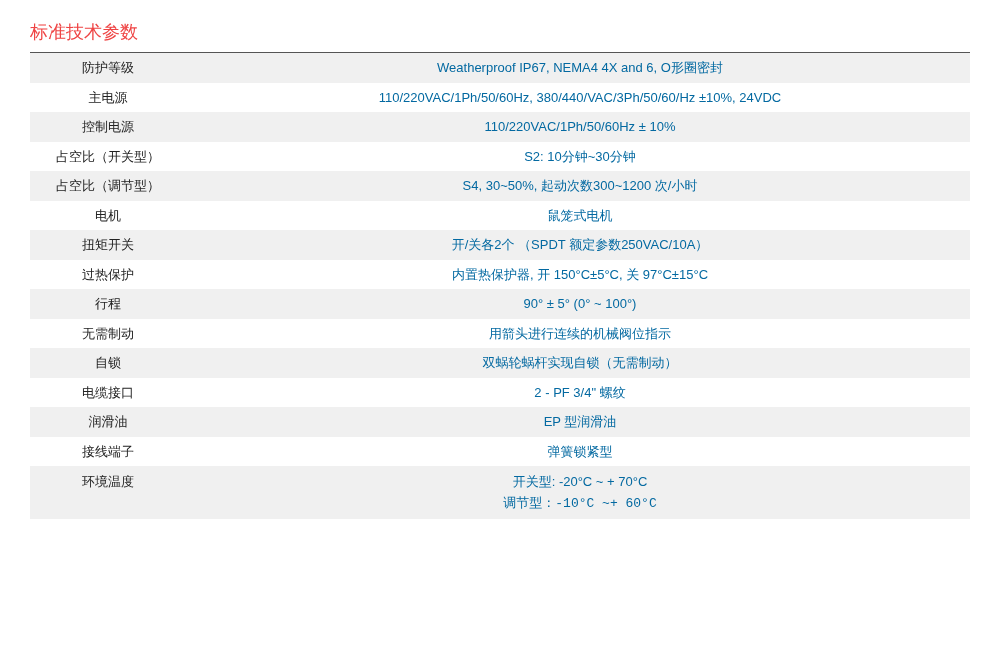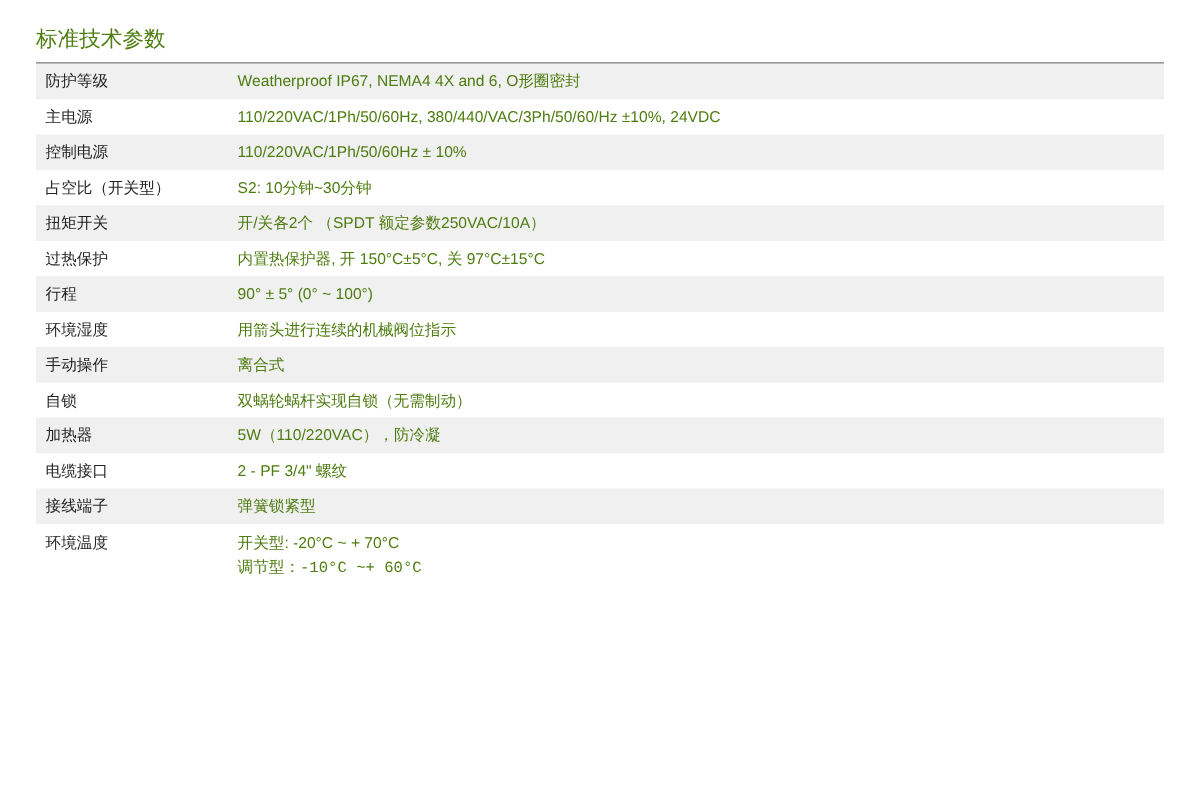--- a/index.html
+++ b/index.html
@@ -15,21 +15,21 @@
       color: #222;
       padding: 20px 30px;
       width: 1000px;
       min-height: 666px;
     }
 
     .page-title {
       font-size: 18px;
       font-weight: normal;
       margin-bottom: 8px;
-      color: #4d7c0f;
+      color: #ef4444;
     }
 
     .top-divider {
       border: none;
       border-top: 1.5px solid #555;
       margin-bottom: 0;
     }
 
     table {
       width: 100%;
@@ -45,29 +45,30 @@
     }
 
     td {
       padding: 5px 8px;
       vertical-align: middle;
       line-height: 1.5;
     }
 
     td.label-cell {
       width: 160px;
-      text-align: left;
+      text-align: center;
       padding-right: 12px;
       color: #222;
       vertical-align: middle;
       white-space: nowrap;
     }
 
     td.value-cell {
-      color: #4d7c0f;
+      color: #0369a1;
+      text-align: center;
     }
 
     .multiline-row td {
       vertical-align: top;
       padding-top: 6px;
       padding-bottom: 6px;
       margin-top: 44px;
     }
 
     .line2 {
@@ -94,50 +95,54 @@
       </tr>
       <tr>
         <td class="label-cell">控制电源</td>
         <td class="value-cell">110/220VAC/1Ph/50/60Hz ± 10%</td>
       </tr>
       <tr>
         <td class="label-cell">占空比（开关型）</td>
         <td class="value-cell">S2: 10分钟~30分钟</td>
       </tr>
       <tr>
+        <td class="label-cell">占空比（调节型）</td>
+        <td class="value-cell">S4, 30~50%, 起动次数300~1200 次/小时</td>
+      </tr>
+      <tr>
+        <td class="label-cell">电机</td>
+        <td class="value-cell">鼠笼式电机</td>
+      </tr>
+      <tr>
         <td class="label-cell">扭矩开关</td>
         <td class="value-cell">开/关各2个 （SPDT 额定参数250VAC/10A）</td>
       </tr>
       <tr>
         <td class="label-cell">过热保护</td>
         <td class="value-cell">内置热保护器, 开 150°C±5°C, 关 97°C±15°C</td>
       </tr>
       <tr>
         <td class="label-cell">行程</td>
         <td class="value-cell">90° ± 5° (0° ~ 100°)</td>
       </tr>
       <tr>
-        <td class="label-cell">环境湿度</td>
+        <td class="label-cell">无需制动</td>
         <td class="value-cell">用箭头进行连续的机械阀位指示</td>
-      </tr>
-      <tr>
-        <td class="label-cell">手动操作</td>
-        <td class="value-cell">离合式</td>
       </tr>
       <tr>
         <td class="label-cell">自锁</td>
         <td class="value-cell">双蜗轮蜗杆实现自锁（无需制动）</td>
       </tr>
       <tr>
-        <td class="label-cell">加热器</td>
-        <td class="value-cell">5W（110/220VAC），防冷凝</td>
+        <td class="label-cell">电缆接口</td>
+        <td class="value-cell">2 - PF 3/4" 螺纹</td>
       </tr>
       <tr>
-        <td class="label-cell">电缆接口</td>
-        <td class="value-cell">2 - PF 3/4" 螺纹</td>
+        <td class="label-cell">润滑油</td>
+        <td class="value-cell">EP 型润滑油</td>
       </tr>
       <tr>
         <td class="label-cell">接线端子</td>
         <td class="value-cell">弹簧锁紧型</td>
       </tr>
       <tr class="multiline-row">
         <td class="label-cell">环境温度</td>
         <td class="value-cell"><span>开关型: -20°C ~ + 70°C</span><span class="line2">调节型：-10°C ~+ 60°C</span></td>
       </tr>
     </tbody>

